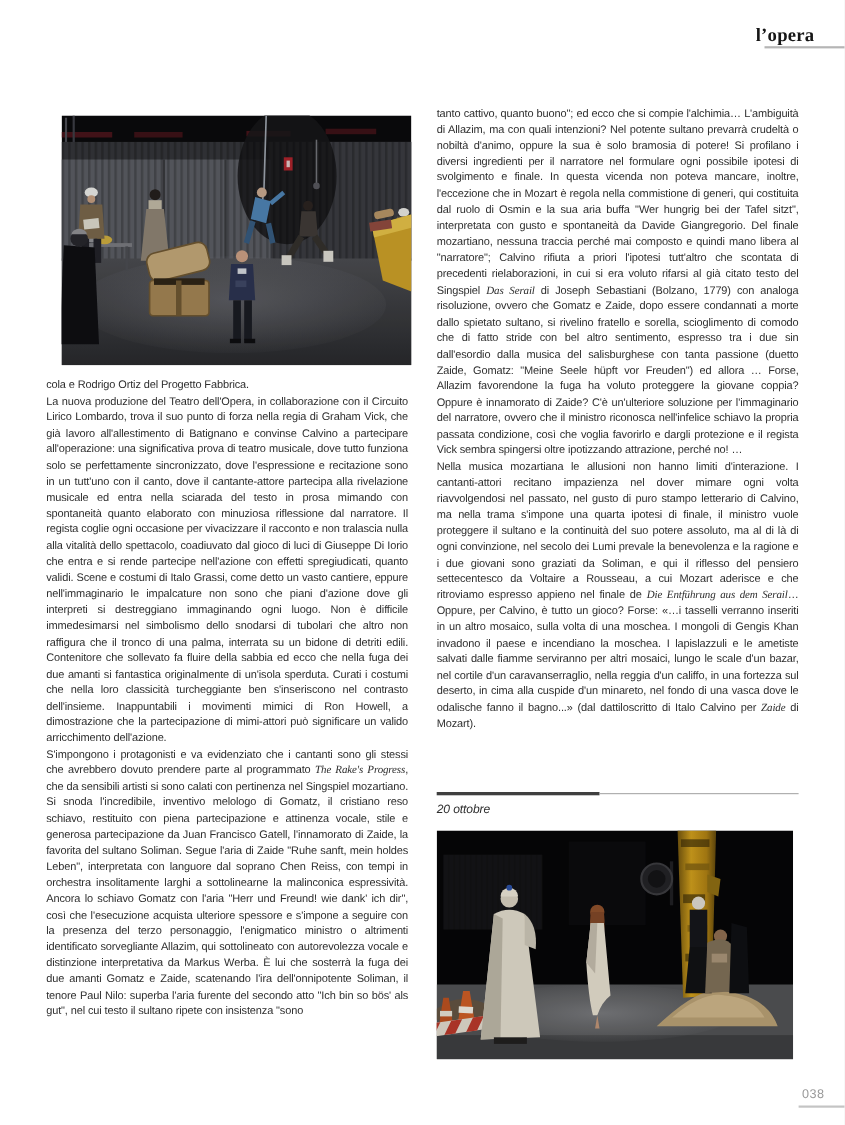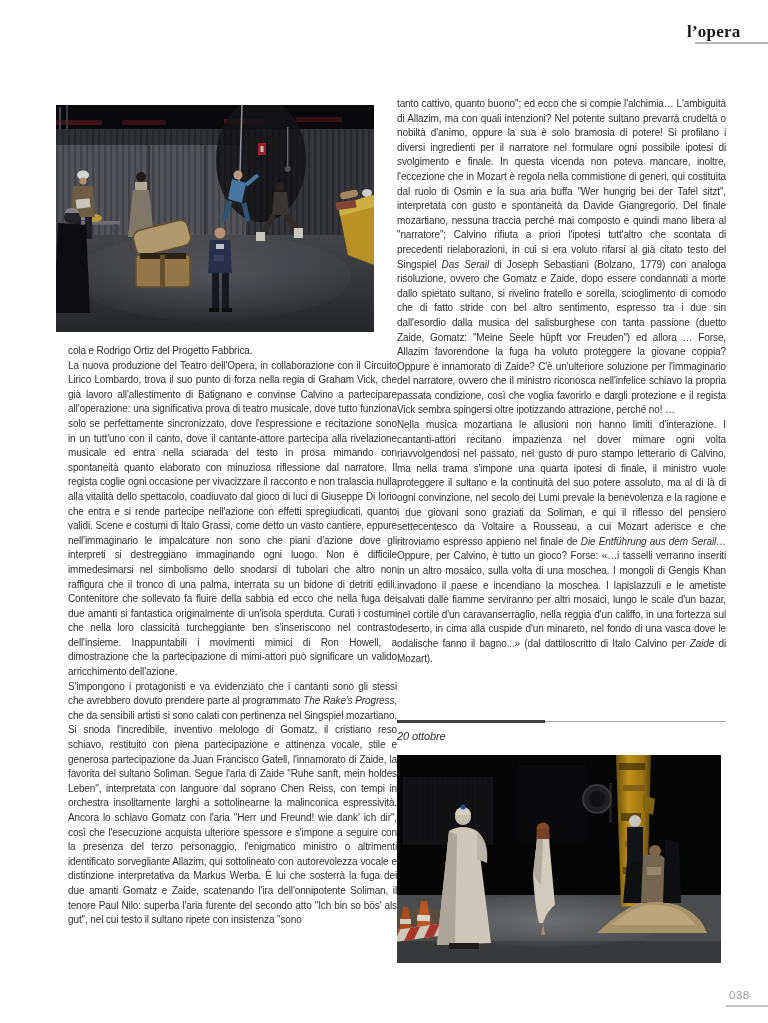--- a/index.html
+++ b/index.html
@@ -10,27 +10,27 @@
   .mag-title{
     position:absolute;left:687px;top:22px;
     font-family:"Liberation Serif",serif;font-weight:bold;font-size:17px;color:#161616;
     letter-spacing:0.2px;
   }
   .header-rule{position:absolute;left:695px;top:42px;width:73px;height:2px;background:#b5b5b5;}
   .photo{position:absolute;margin:0;padding:0;line-height:0;}
   .photo-top{left:56px;top:105px;width:318px;height:227px;}
   .photo-bottom{left:397px;top:755px;width:324px;height:208px;}
   .col{position:absolute;}
-  .col-left{left:68px;top:344px;width:329px;}
+  .col-left{left:42px;top:344px;width:329px;}
   .col-right{left:397px;top:97px;width:329px;}
   .body-text{
     margin:0;font-size:10px;line-height:14.6px;letter-spacing:-0.12px;
     text-align:justify;color:#2e2e2e;
   }
-  .body-text i{font-style:italic;}
+  .body-text i{font-style:italic;font-family:Liberation Serif, serif;}
   .section-rule{position:absolute;left:397px;top:720px;width:329px;height:4px;}
   .section-rule .thick{position:absolute;left:0;top:0;width:148px;height:3px;background:#3f3f3f;}
   .section-rule .thin{position:absolute;left:148px;top:1px;width:181px;height:1px;background:#a8a8a8;}
   .date-heading{
     position:absolute;left:397px;top:730px;font-size:11px;font-style:italic;color:#2e2e2e;
     letter-spacing:-0.1px;
   }
   .page-number{
     position:absolute;left:729px;top:989px;font-size:11.5px;color:#9a9a9a;letter-spacing:0.5px;
   }

